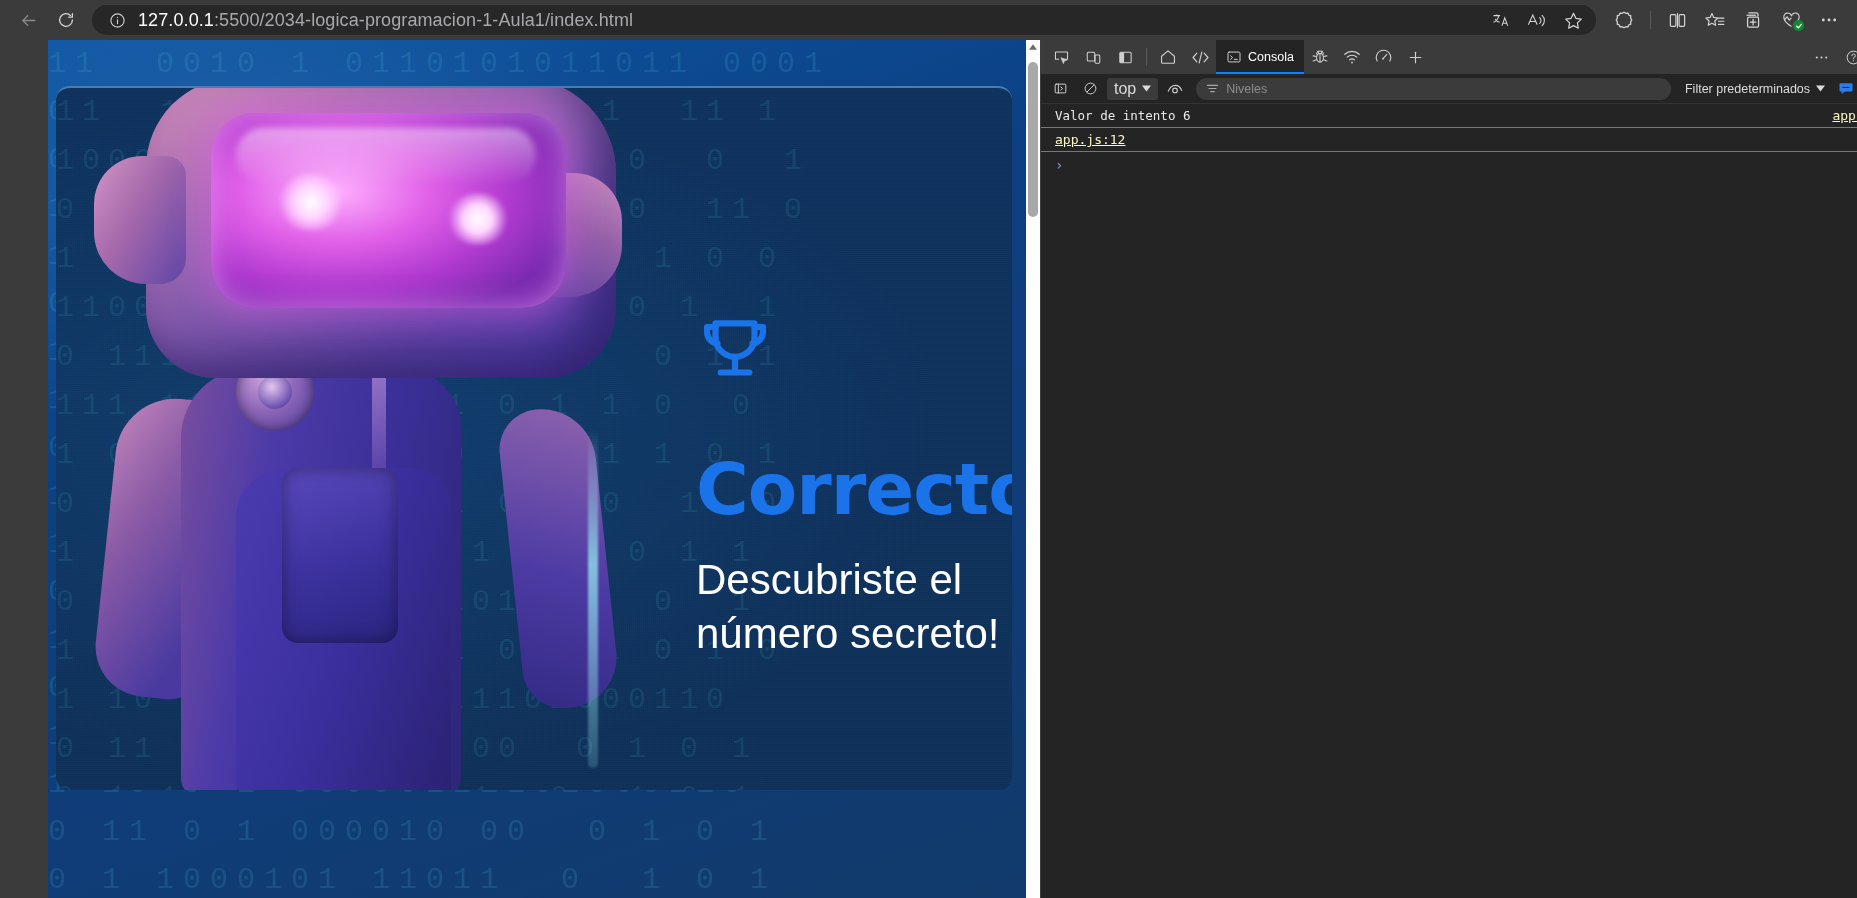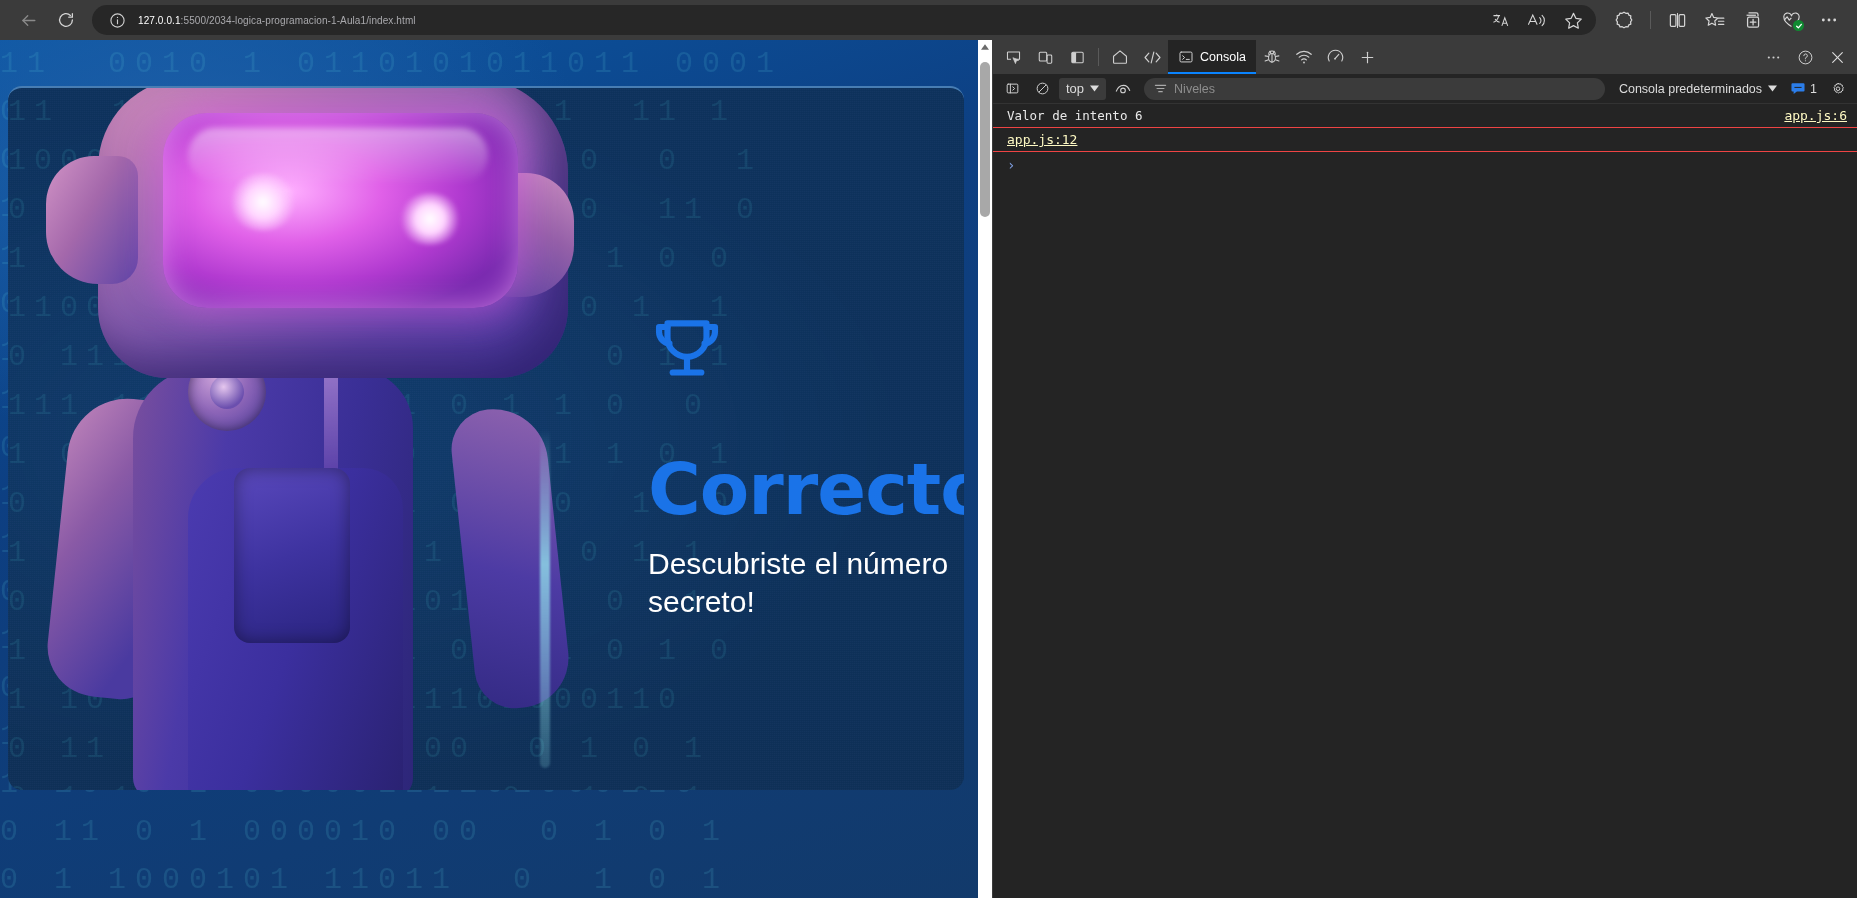--- a/index.html
+++ b/index.html
@@ -32,21 +32,21 @@
     background: #272727;
     border-radius: 15px;
     display: flex; align-items: center;
     margin: 0 8px 0 6px;
     padding: 0 6px 0 12px;
     min-width: 0;
   }
   .info-icon { width: 26px; height: 26px; display:flex; align-items:center; justify-content:center; flex:none;}
   .url-text {
     flex: 1 1 auto;
-    font-size: 10px;
+    font-size: 18px;
     color: #a9a9ad;
     white-space: nowrap;
     overflow: hidden;
     margin-left: 8px;
     letter-spacing: 0.1px;
   }
   .url-text .host { color: #ffffff; }
   .addr-right { display: flex; align-items: center; gap: 2px; flex: none; }
   .addr-icon {
     width: 34px; height: 28px;
@@ -65,20 +65,21 @@
     width: 11px; height: 11px; border-radius: 50%;
     background: #0f8a31;
     display: flex; align-items: center; justify-content: center;
   }
 
   
   .content-row {
     display: flex;
     width: 1857px;
     height: 858px;
+    padding-left: 48px;
   }
 
   
   .page-viewport {
     width: 978px; height: 858px;
     position: relative;
     overflow: hidden;
     background: #0b3f8f;
     flex: none;
   }
@@ -238,22 +239,22 @@
   .headline {
     font-family: "DejaVu Sans", sans-serif;
     font-weight: bold;
     font-size: 72px;
     line-height: 1;
     color: #1a73e8;
     letter-spacing: -1px;
     white-space: nowrap;
   }
   .subline {
-    margin-top: 20px;
-    font-size: 30px;
+    margin-top: 28px;
+    font-size: 42px;
     line-height: 1.28;
     color: #ffffff;
     font-weight: 400;
   }
 
   
   .page-scrollbar {
     width: 14px; height: 858px;
     background: #ffffff;
     flex: none;
@@ -326,21 +327,21 @@
   }
   .fb-btn {
     width: 26px; height: 24px;
     display:flex; align-items:center; justify-content:center;
     border-radius:3px; flex:none;
   }
   .ctx-select {
     display:flex; align-items:center; gap:6px;
     height: 22px; padding: 0 7px;
     background: #3b3b3b; border-radius: 3px;
-    color: #dcdcdc; font-size: 13px; flex:none;
+    color: #dcdcdc; font-size: 16px; flex:none;
   }
   .filter-input {
     flex: 1 1 auto;
     height: 22px;
     background: #3b3b3b;
     border-radius: 11px;
     display: flex; align-items: center;
     gap: 7px; padding: 0 10px;
     min-width: 60px;
     margin: 0 4px;
@@ -676,21 +677,21 @@
       </div>
       <div class="filter-input">
         <svg width="13" height="11" viewBox="0 0 16 14" fill="none" stroke="#a9a9a9" stroke-width="1.5" stroke-linecap="round">
           <line x1="1.5" y1="3" x2="14.5" y2="3"></line>
             <line x1="3.6" y1="7" x2="12.4" y2="7"></line>
             <line x1="5.8" y1="11" x2="10.2" y2="11"></line>
         </svg>
         <span class="ph">Niveles</span>
       </div>
       <div class="levels">
-        <span>Consola predeterminados</span>
+        <span>Filter predeterminados</span>
         <svg width="9" height="7" viewBox="0 0 12 8" fill="#dcdcdc">
             <polygon points="0,0 12,0 6,8"></polygon>
           </svg>
       </div>
       <div class="msg-count">
         <svg width="14" height="13" viewBox="0 0 18 16" fill="#2b7de9">
           <path d="M2 1.2h14a1.4 1.4 0 0 1 1.4 1.4v8a1.4 1.4 0 0 1-1.4 1.4H7.6L3.4 15.2V12H2a1.4 1.4 0 0 1-1.4-1.4v-8A1.4 1.4 0 0 1 2 1.2z"></path>
           <line x1="4.4" y1="6.6" x2="13.6" y2="6.6" stroke="#242424" stroke-width="1.3"></line>
         </svg>
         <span>1</span>

